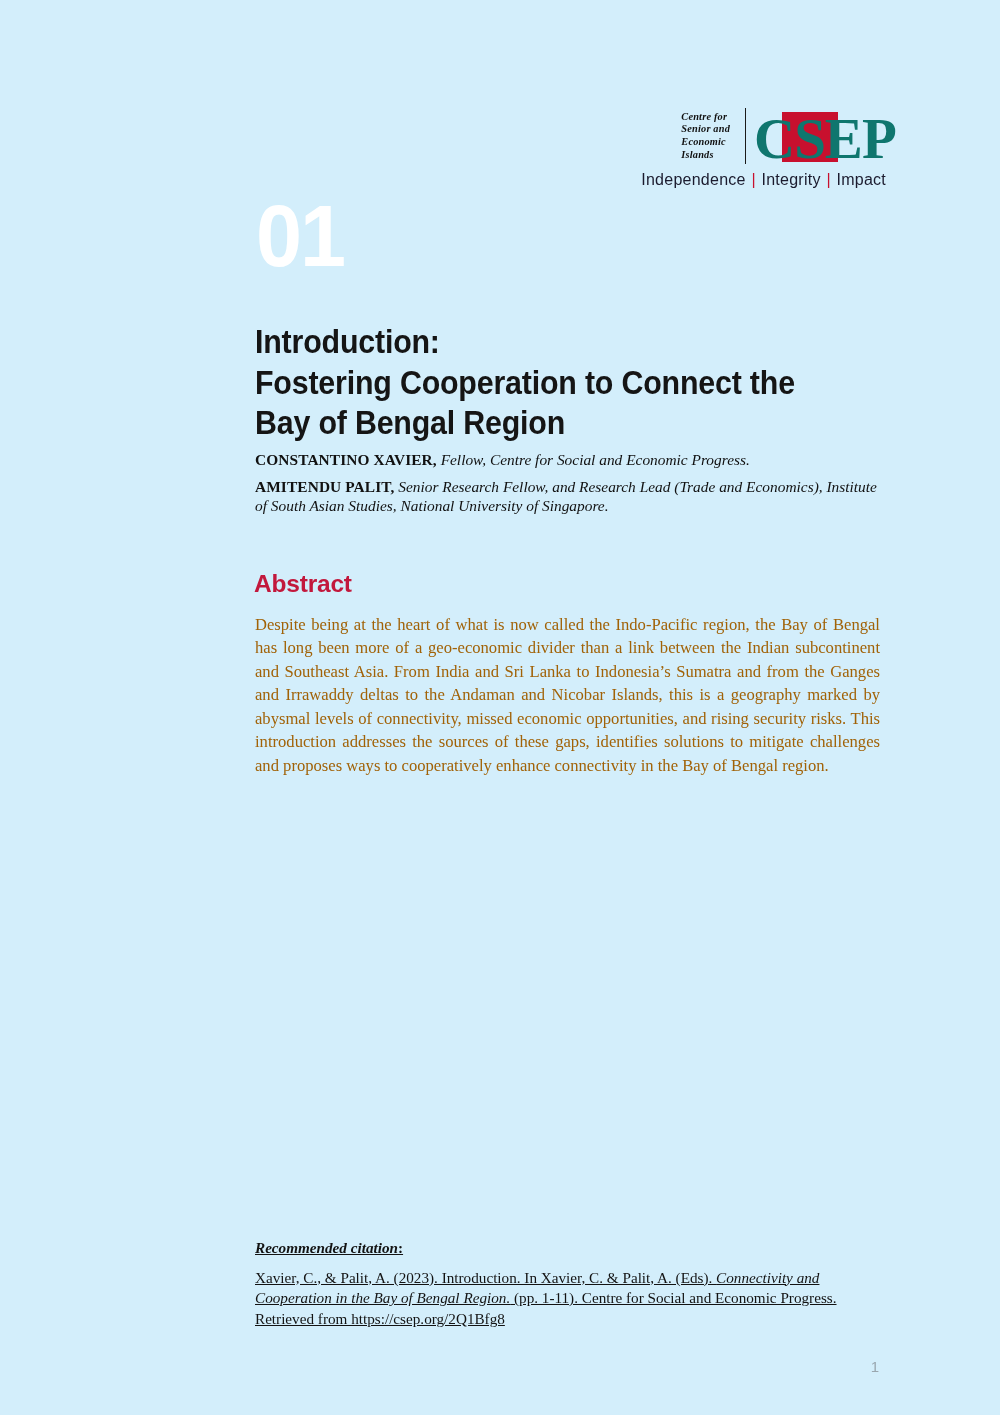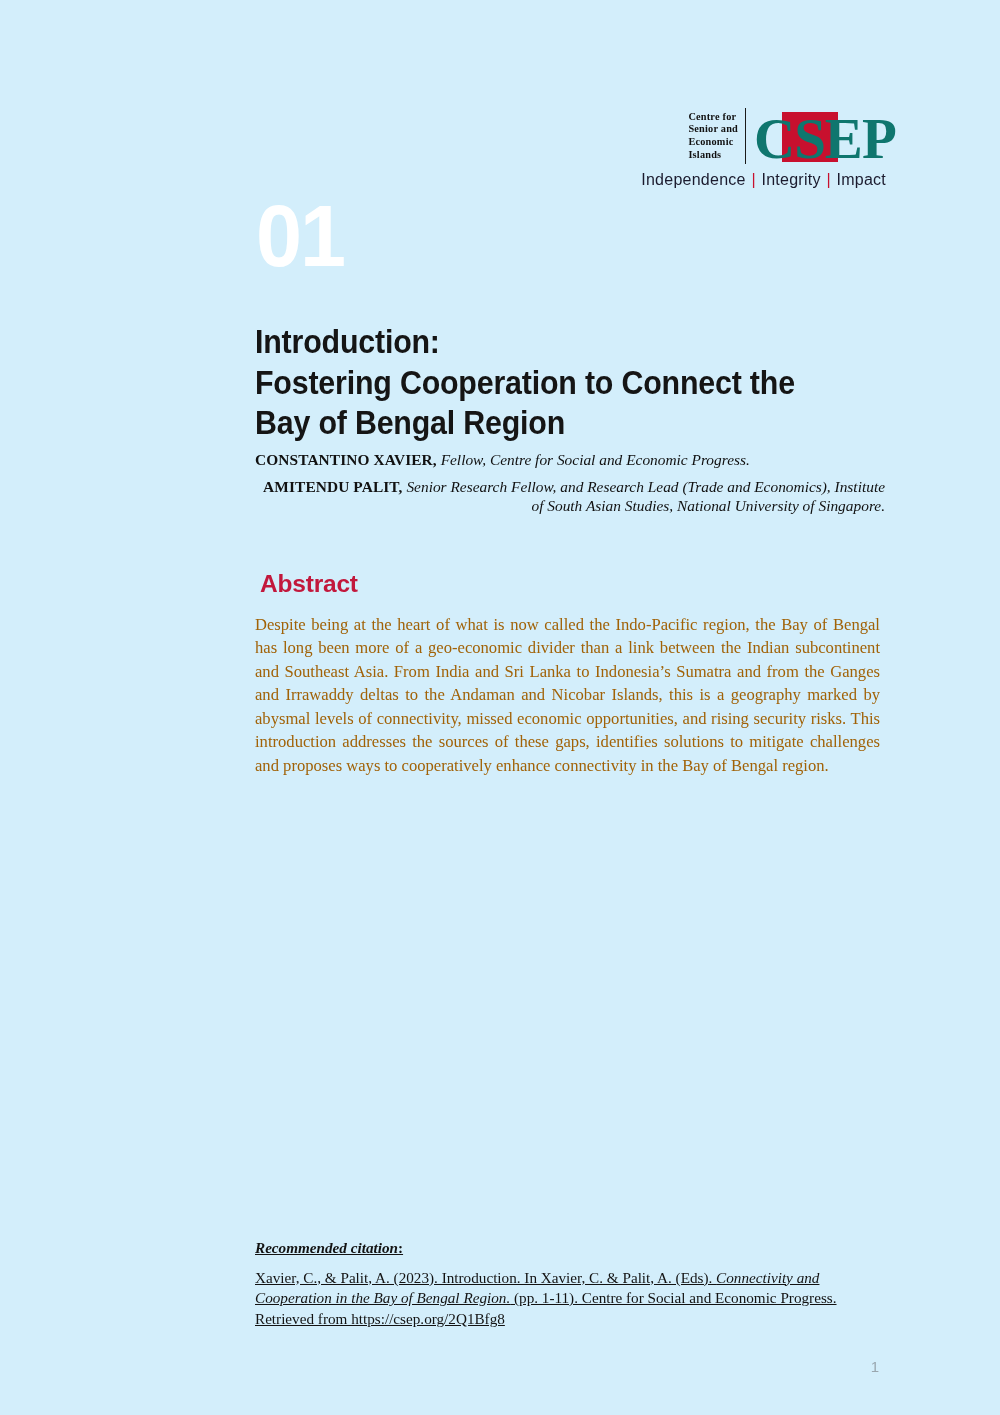--- a/index.html
+++ b/index.html
@@ -39,23 +39,24 @@
     display: flex;
     flex-direction: row;
     align-items: stretch;
     height: 60px;
   }
   .logo-words {
     display: flex;
     flex-direction: column;
     justify-content: center;
     align-items: flex-start;
-    padding-right: 7px;
+    padding-right: 15px;
     border-right: 1.5px solid #1a1a1a;
     height: 56px;
+    font-style: italic;
   }
   .logo-words span {
     font-family: "Liberation Serif", serif;
     font-weight: bold;
     font-size: 10.3px;
     line-height: 12.6px;
     letter-spacing: 0.2px;
     color: #111111;
     white-space: nowrap;
   }
@@ -135,34 +136,34 @@
   .authors {
     position: absolute;
     left: 255px;
     top: 450px;
     width: 630px;
     font-size: 15.4px;
     line-height: 19px;
     color: #111111;
   }
   .author-block { margin-bottom: 8px; }
-  .author-block:last-child { margin-bottom: 0; text-align: right; }
+  .author-block:last-child { margin-bottom: 0; }
   .author-name {
     font-weight: bold;
     font-variant: small-caps;
     letter-spacing: 0.1px;
   }
   .author-aff {
     font-style: italic;
   }
 
   
   .abstract-heading {
     position: absolute;
-    left: 260px;
+    left: 254px;
     top: 550px;
     font-family: "Liberation Sans", sans-serif;
     font-weight: bold;
     font-size: 24.5px;
     line-height: 28px;
     letter-spacing: -0.2px;
     color: #c2183c;
   }
   .abstract-body {
     position: absolute;

